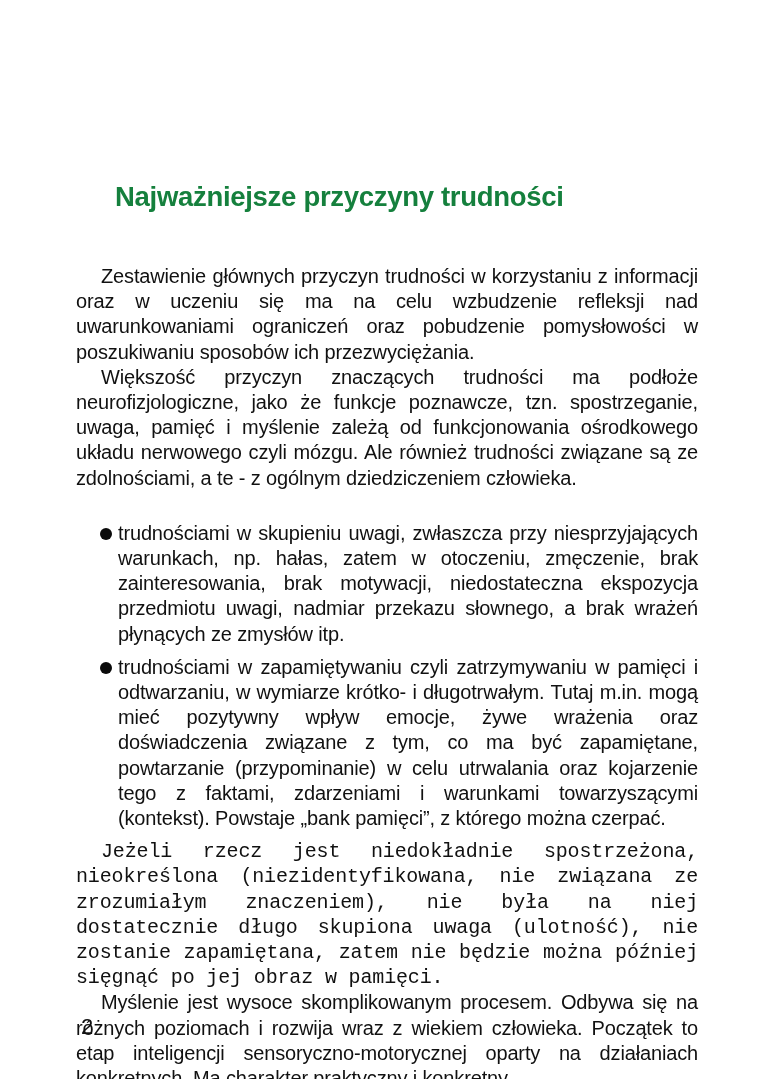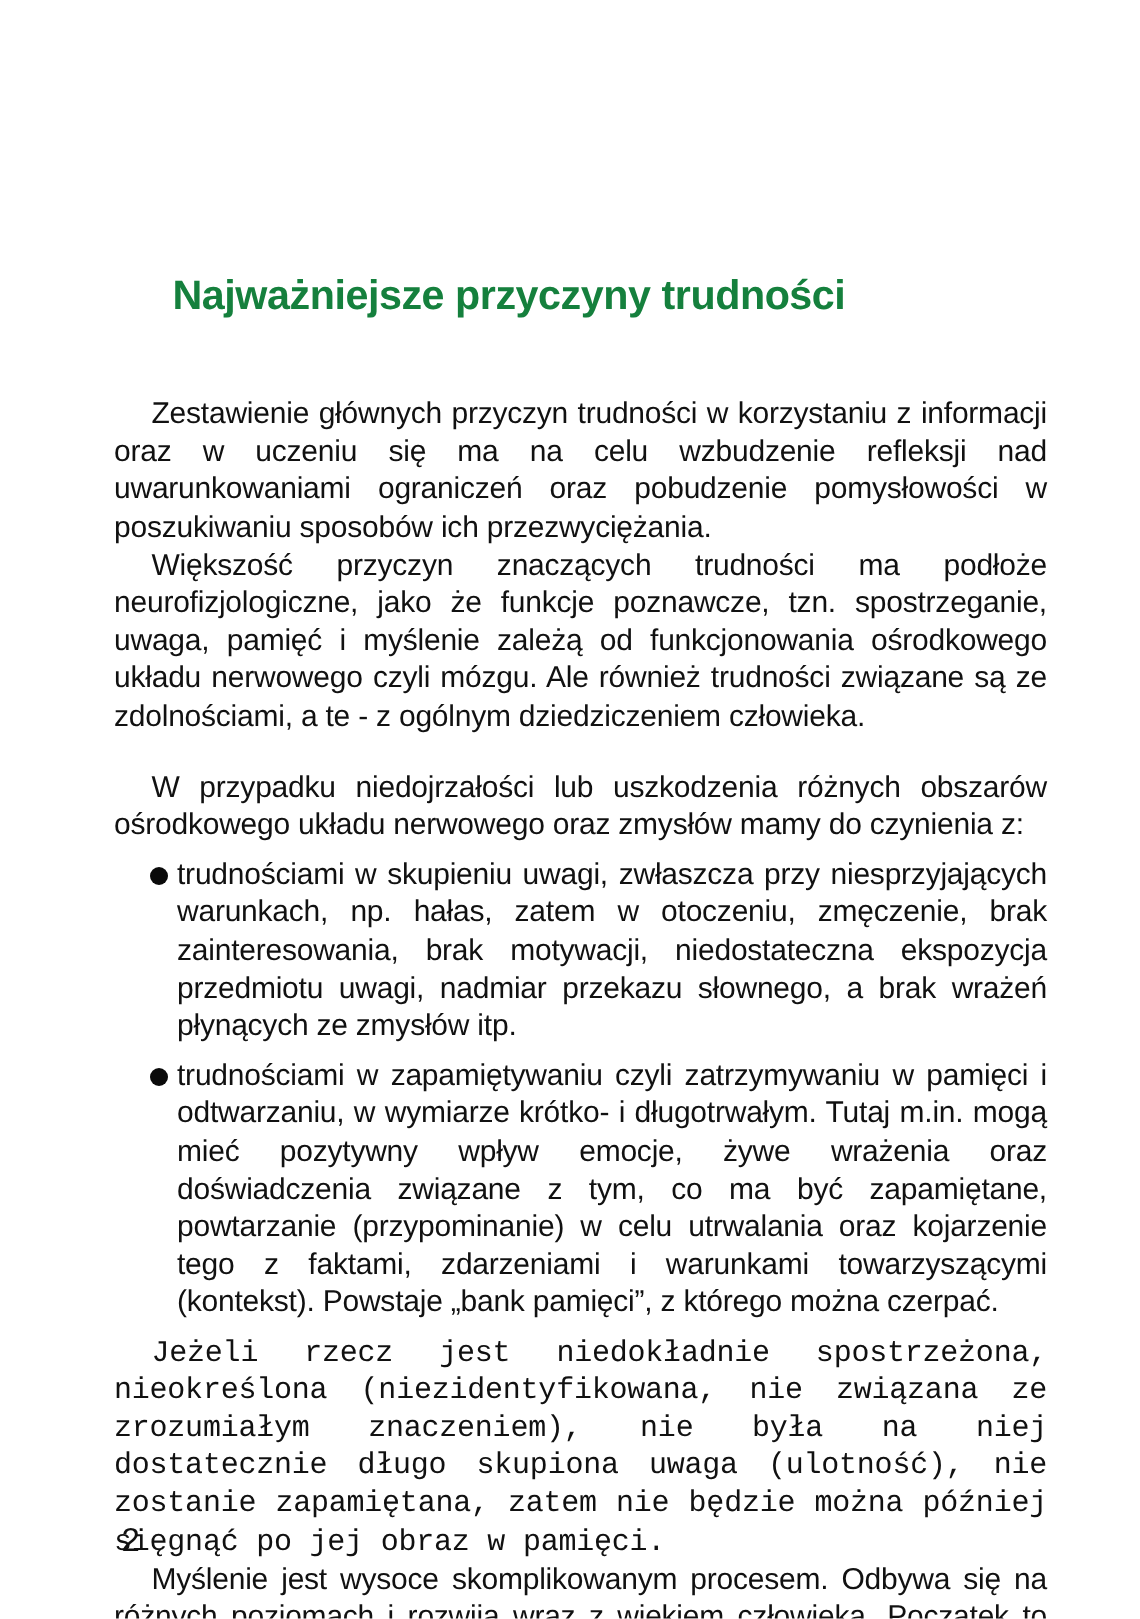--- a/index.html
+++ b/index.html
@@ -25,21 +25,20 @@
 <body>
 
 <h1 class="title">
   <span>Najważniejsze przyczyny trudności</span>
 </h1>
 
 <div class="content">
   <p class="para">Zestawienie głównych przyczyn trudności w korzystaniu z informacji oraz w uczeniu się ma na celu wzbudzenie refleksji nad uwarunkowaniami ograniczeń oraz pobudzenie pomysłowości w poszukiwaniu sposobów ich przezwyciężania.</p>
   <p class="para">Większość przyczyn znaczących trudności ma podłoże neurofizjologiczne, jako że funkcje poznawcze, tzn. spostrzeganie, uwaga, pamięć i myślenie zależą od funkcjonowania ośrodkowego układu nerwowego czyli mózgu. Ale również trudności związane są ze zdolnościami, a te - z ogólnym dziedziczeniem człowieka.</p>
   <div class="gap"></div>
-  <p class="para">W przypadku niedojrzałości lub uszkodzenia różnych obszarów ośrodkowego układu nerwowego oraz zmysłów mamy do czynienia z:</p>
   <ul class="bullets">
     <li>
       <span class="dot"></span>
       <span>trudnościami w skupieniu uwagi, zwłaszcza przy niesprzyjających warunkach, np. hałas, zatem w otoczeniu, zmęczenie, brak zainteresowania, brak motywacji, niedostateczna ekspozycja przedmiotu uwagi, nadmiar przekazu słownego, a brak wrażeń płynących ze zmysłów itp.</span>
     </li>
     <li>
       <span class="dot"></span>
       <span>trudnościami w zapamiętywaniu czyli zatrzymywaniu w pamięci i odtwarzaniu, w wymiarze krótko- i długotrwałym. Tutaj m.in. mogą mieć pozytywny wpływ emocje, żywe wrażenia oraz doświadczenia związane z tym, co ma być zapamiętane, powtarzanie (przypominanie) w celu utrwalania oraz kojarzenie tego z faktami, zdarzeniami i warunkami towarzyszącymi (kontekst). Powstaje „bank pamięci”, z którego można czerpać.</span>
     </li>
   </ul>

